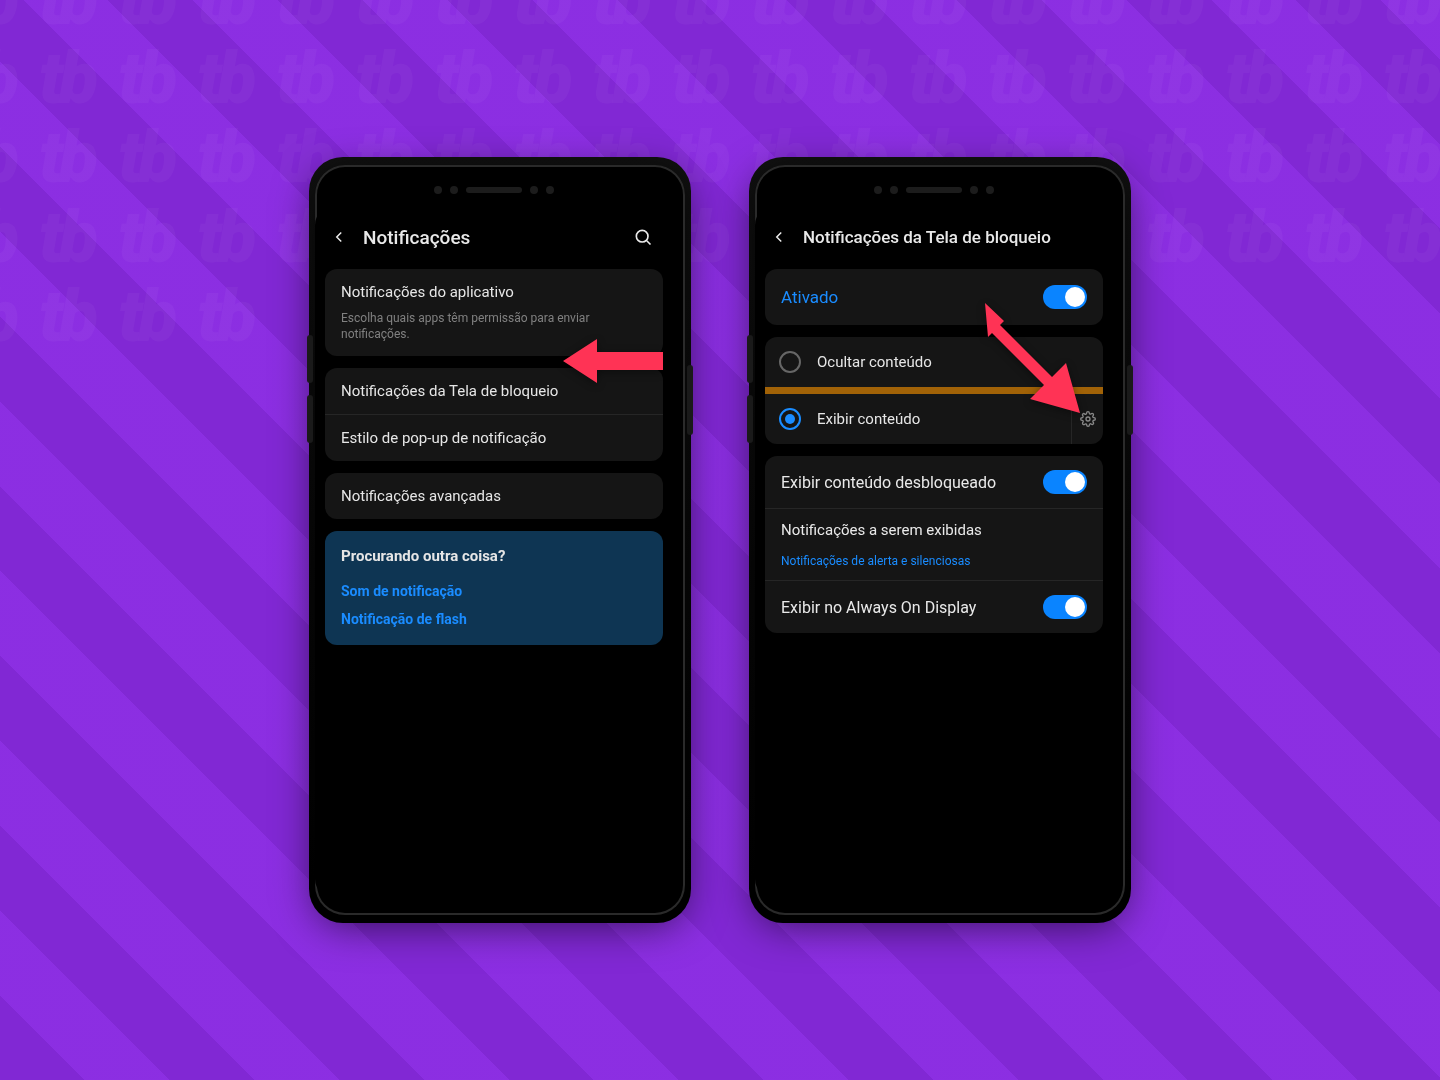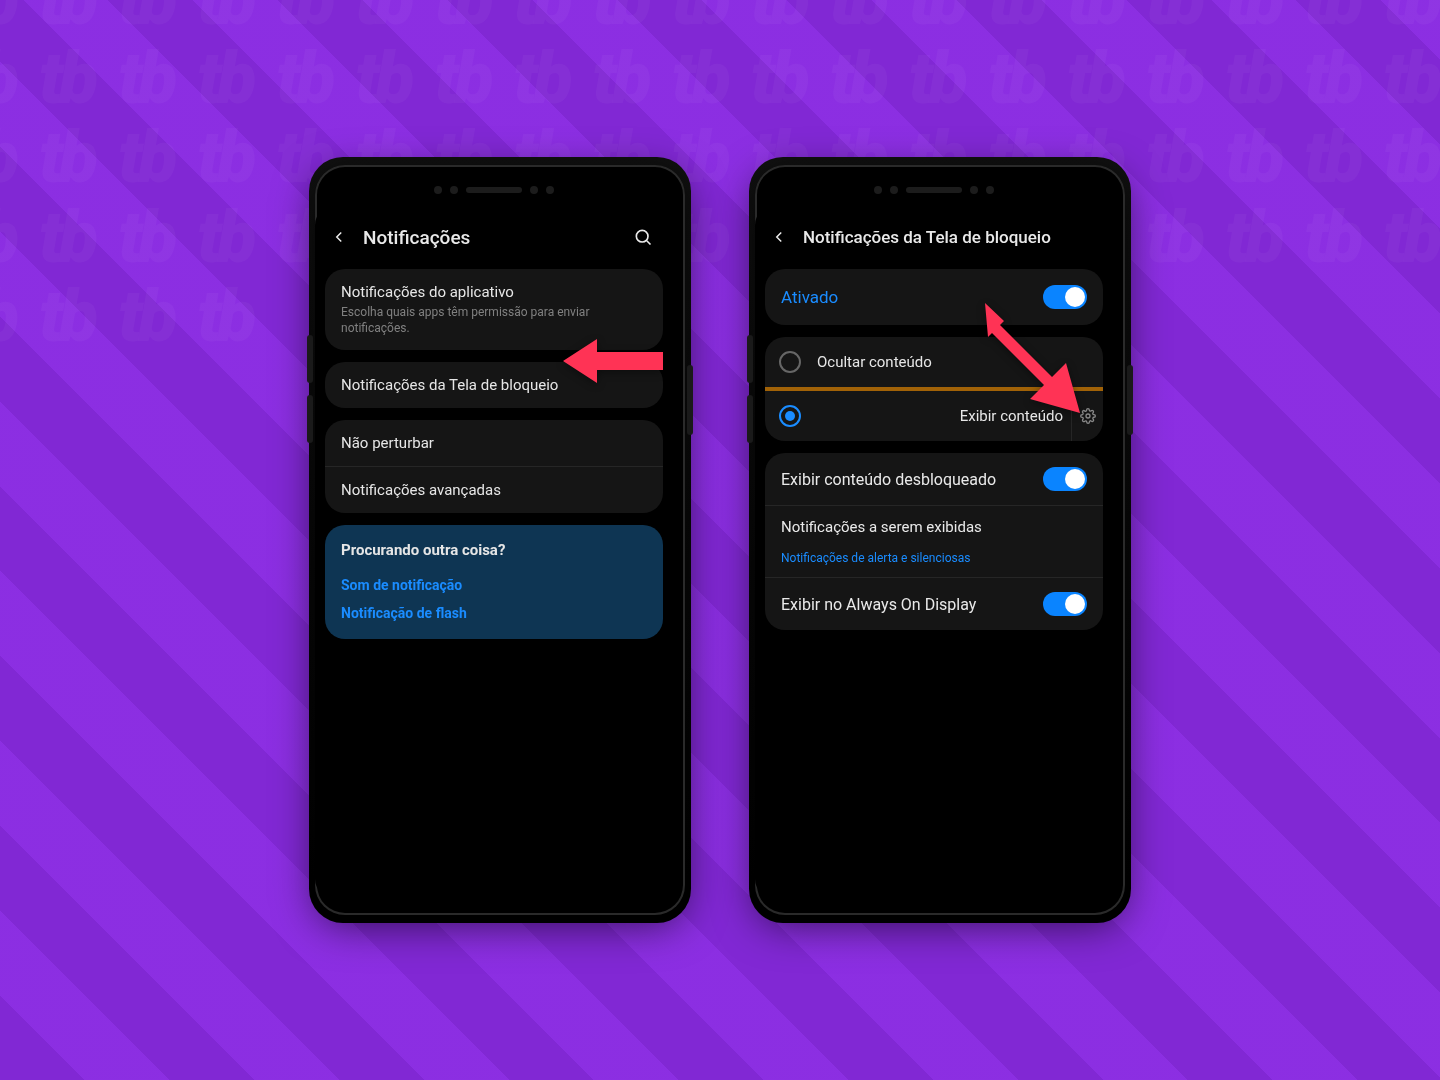--- a/index.html
+++ b/index.html
@@ -108,34 +108,34 @@
     width: 28px; height: 28px;
     display: flex; align-items: center; justify-content: center;
     color: #e9e9e9;
   }
   svg { display: block; }
 
   
   .group {
     margin: 0 10px 12px 10px;
     background: #151515;
-    border-radius: 20px;
+    border-radius: 12px;
     overflow: hidden;
   }
   .item {
     padding: 14px 16px;
     font-size: 15px;
     color: #e6e6e6;
     position: relative;
   }
   .item + .item { border-top: 1px solid #262626; }
   .item .sub {
     font-size: 12px;
     color: #808080;
-    margin-top: 4px;
+    margin-top: 10px;
     line-height: 1.3;
   }
 
   .group.blue {
     background: #0e3553;
   }
   .group.blue .item { padding: 14px 16px 6px 16px; }
   .lookingfor-title { font-size: 15px; color: #e6e6e6; margin-bottom: 12px; }
   .link {
     color: #1a8cff;
@@ -167,21 +167,21 @@
     background: #fff;
     border-radius: 50%;
   }
   .radio-row {
     display: flex;
     align-items: center;
     padding: 14px 14px;
     gap: 16px;
     position: relative;
   }
-  .radio-row + .radio-row { border-top: 4px solid #a16207; text-align: right; }
+  .radio-row + .radio-row { border-top: 7px solid #a16207; }
   .radio {
     width: 22px; height: 22px;
     border: 2px solid #666;
     border-radius: 50%;
     display: flex; align-items: center; justify-content: center;
     flex-shrink: 0;
   }
   .radio.selected { border-color: #1a8cff; }
   .radio.selected::after {
     content: "";
@@ -258,26 +258,26 @@
         <div class="item">
           <div>Notificações do aplicativo</div>
           <div class="sub">Escolha quais apps têm permissão para enviar notificações.</div>
         </div>
       </div>
 
       <div class="group">
         <div class="item">
           <span>Notificações da Tela de bloqueio</span>
         </div>
-      </div>
-
-      <div class="group">
         <div class="item">
-          <span>Não perturbar</span>
-        </div>
+          <span>Estilo de pop-up de notificação</span>
+        </div>
+      </div>
+
+      <div class="group">
         <div class="item">
           <span>Notificações avançadas</span>
         </div>
       </div>
 
       <div class="group blue">
         <div class="item" style="padding:16px 16px 12px 16px;font-weight:bold;">
           <div class="lookingfor-title">Procurando outra coisa?</div>
           <div class="link">Som de notificação</div>
           <div class="link">Notificação de flash</div>

